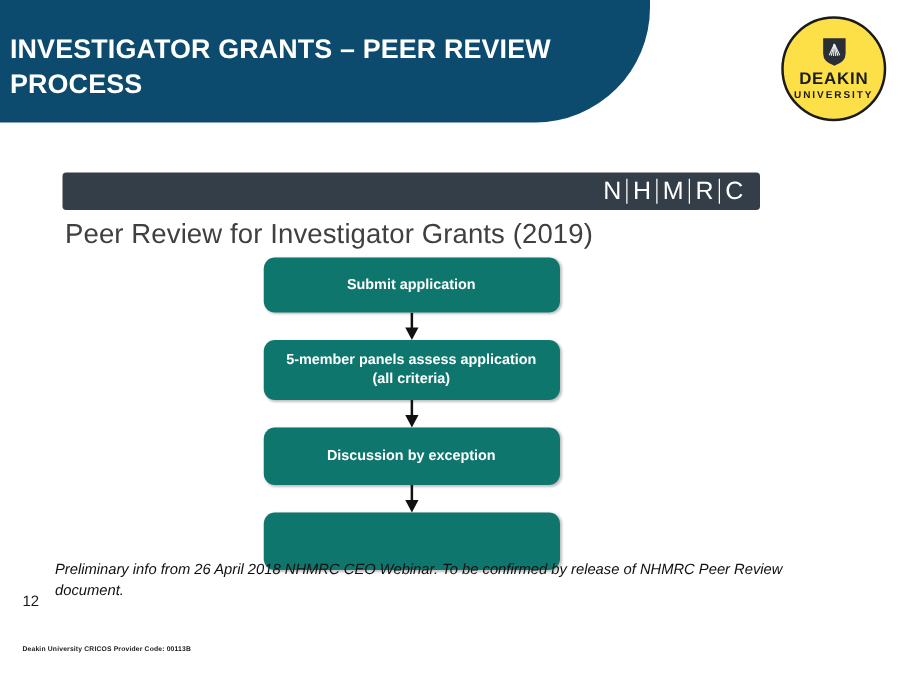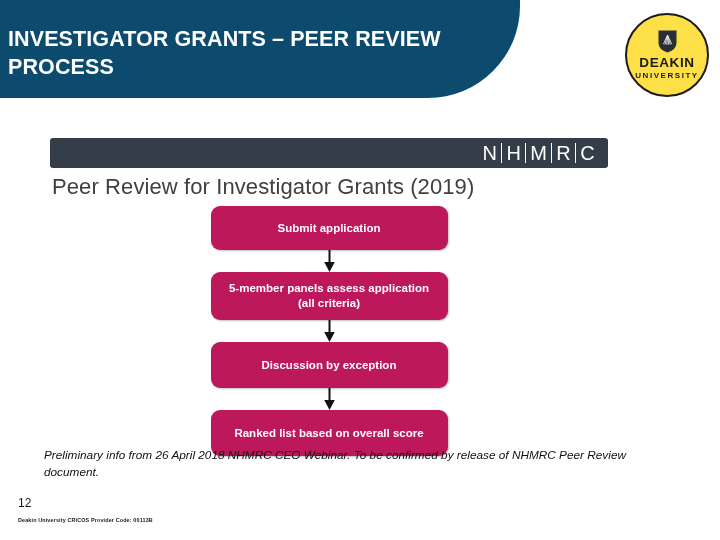--- a/index.html
+++ b/index.html
@@ -129,21 +129,21 @@
     position: absolute;
     left: 0;
     top: 68px;
     width: 558px;
   }
   .flow-row {
     display: flex;
     justify-content: center;
   }
   .flow-box {
-    background: #be185d;
+    background: #0f766e;
     color: #ffffff;
     border-radius: 9px;
     font-size: 11.5px;
     font-weight: bold;
     text-align: center;
     line-height: 1.3;
     display: flex;
     align-items: center;
     justify-content: center;
     box-sizing: border-box;
@@ -173,21 +173,21 @@
     font-size: 11.8px;
     font-style: italic;
     color: #101010;
     line-height: 1.42;
   }
 
   
   .page-number {
     position: absolute;
     left: 18px;
-    top: 496px;
+    top: 474px;
     font-size: 12px;
     color: #1a1a1a;
   }
   .footer-note {
     position: absolute;
     left: 18px;
     top: 517px;
     font-size: 5.4px;
     font-weight: bold;
     color: #1a1a1a;
@@ -277,21 +277,21 @@
     <div class="flow-arrow">
       <svg width="13" height="22" viewBox="0 0 13 22">
         <line x1="6.5" y1="0" x2="6.5" y2="14" stroke="#111111" stroke-width="2"></line>
         <polygon points="6.5,22 1.2,12 11.8,12" fill="#111111"></polygon>
       </svg>
     </div>
 
     <div class="flow-row">
       <div class="flow-box b4">
         <span>
-          <span>Ranked list based on overall score</span><br>
+          <br>
         </span>
       </div>
     </div>
 
   </div>
 </div>
 
 <div class="caption">Preliminary info from 26 April 2018 NHMRC CEO Webinar. To be confirmed by release of NHMRC Peer Review document.</div>
 <div class="page-number">12</div>
 <div class="footer-note">Deakin University CRICOS Provider Code: 00113B</div>

